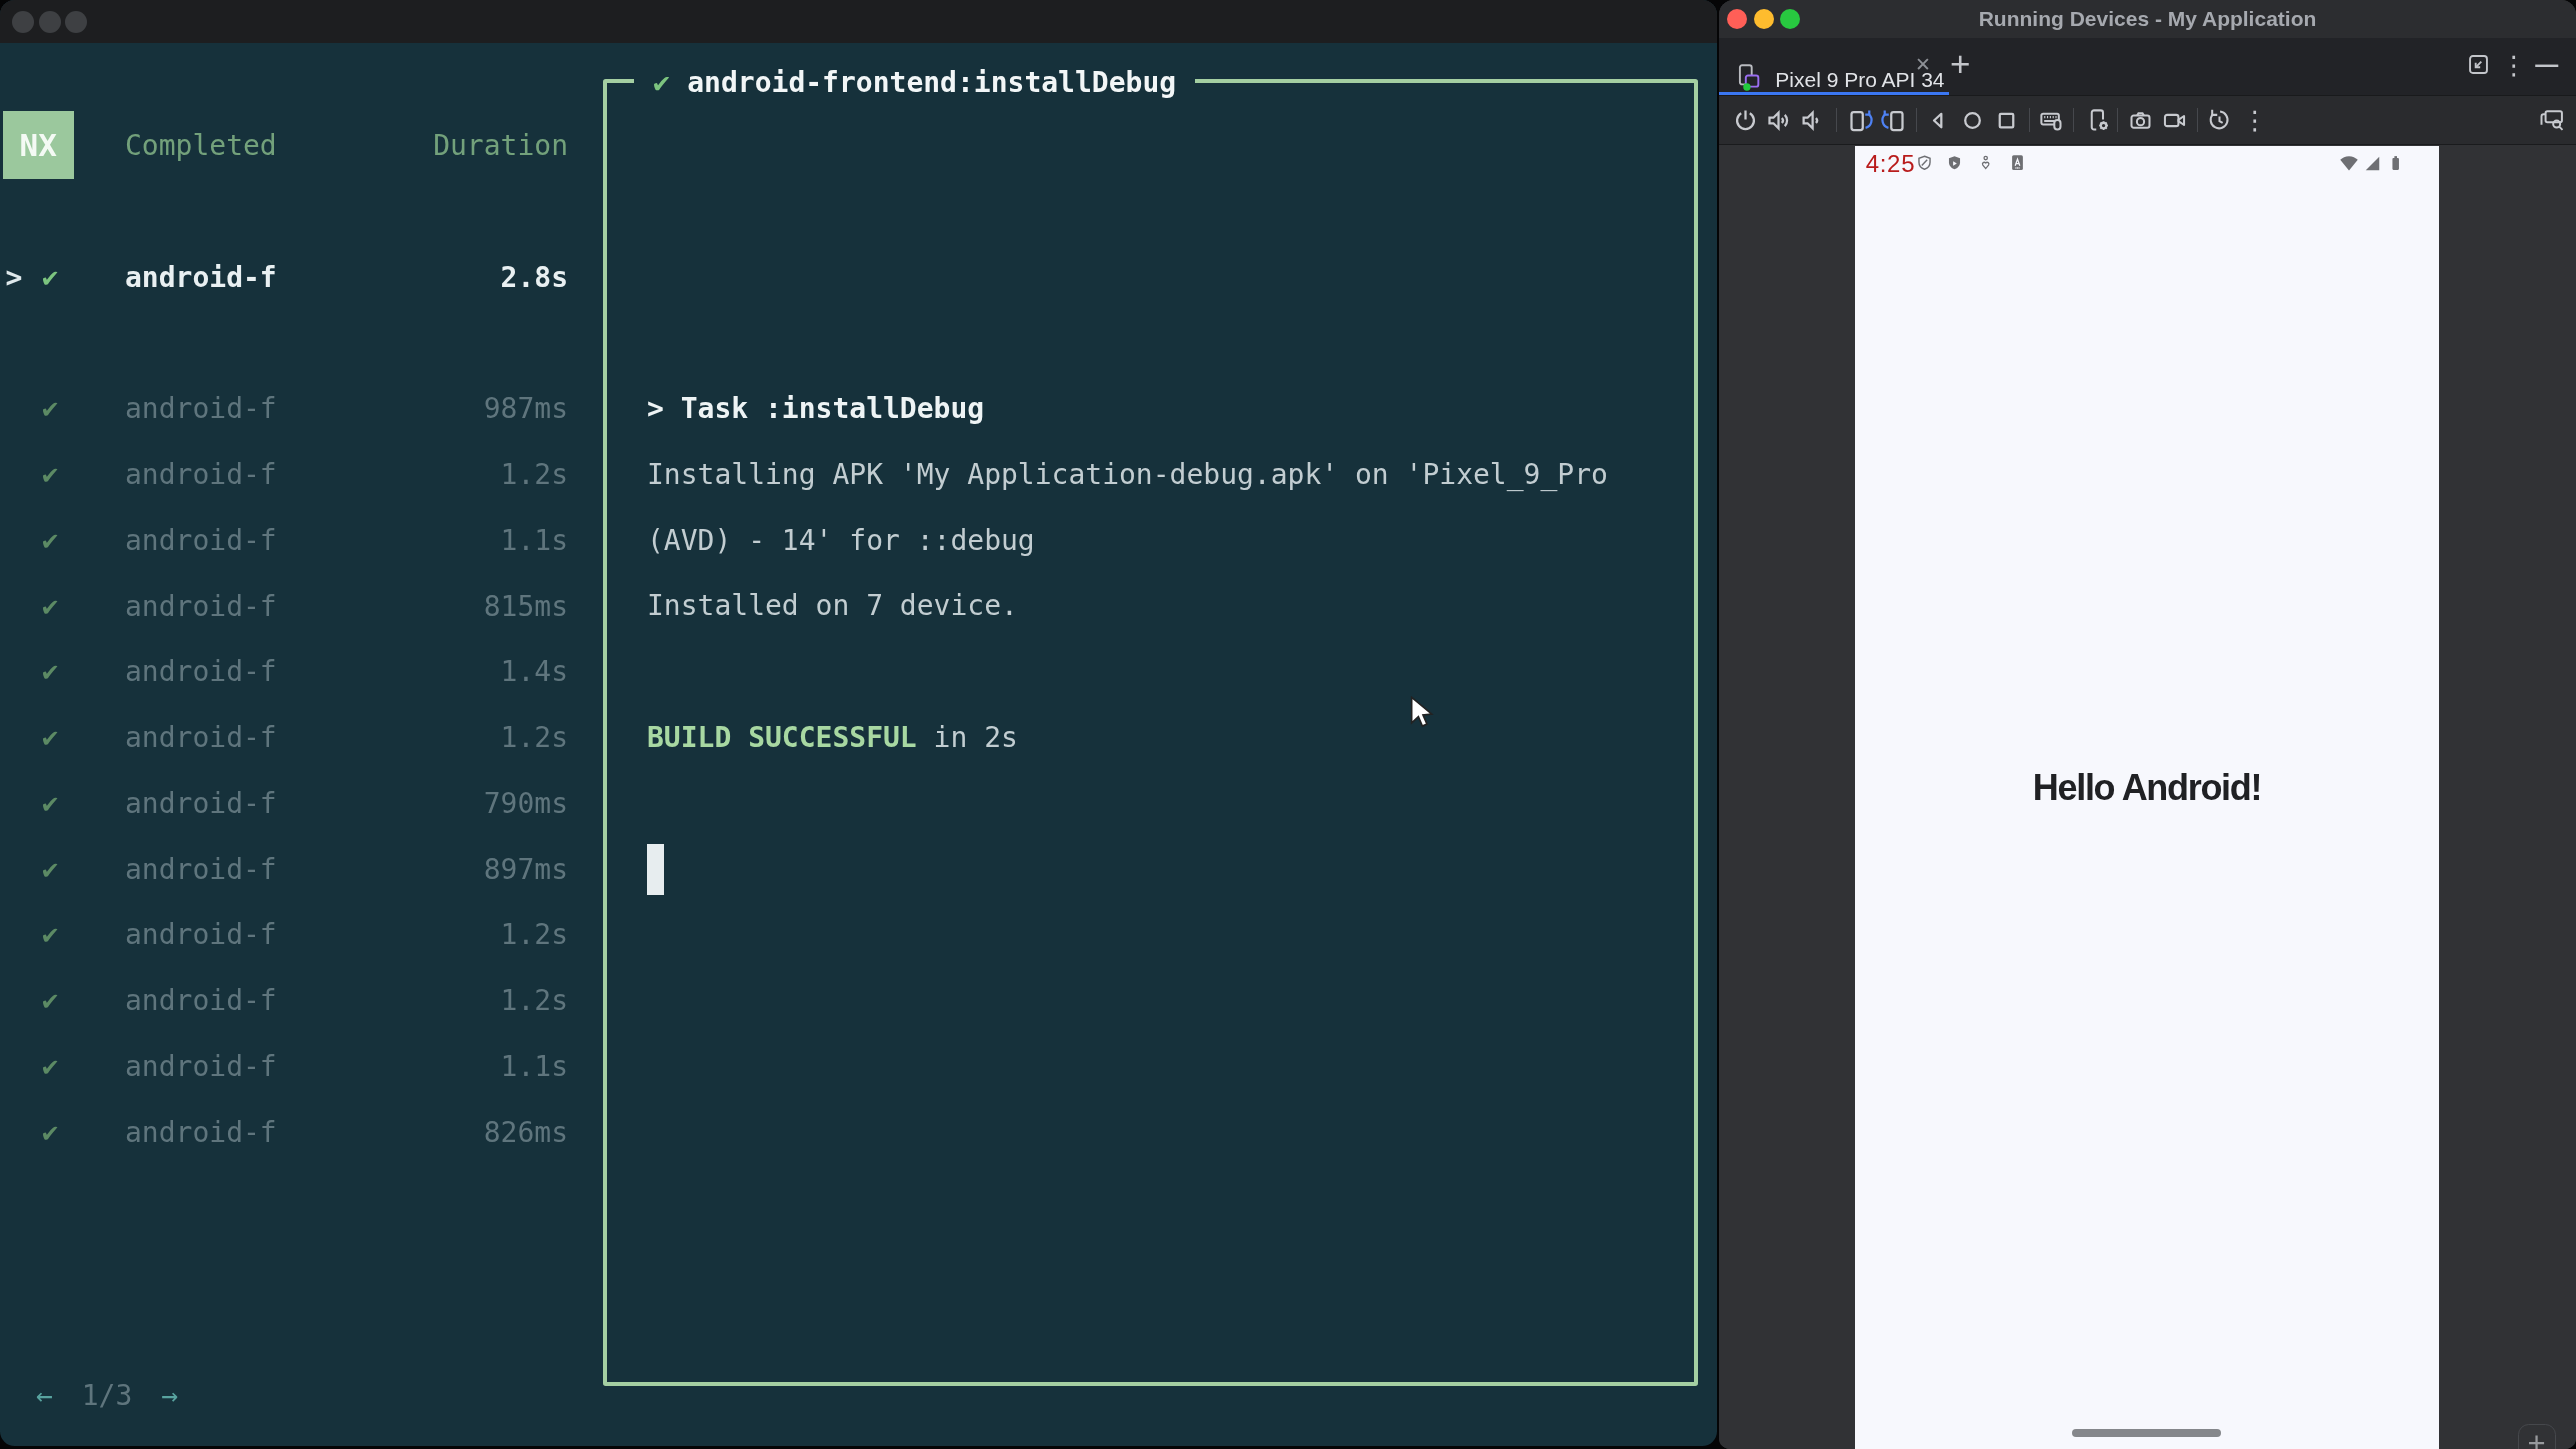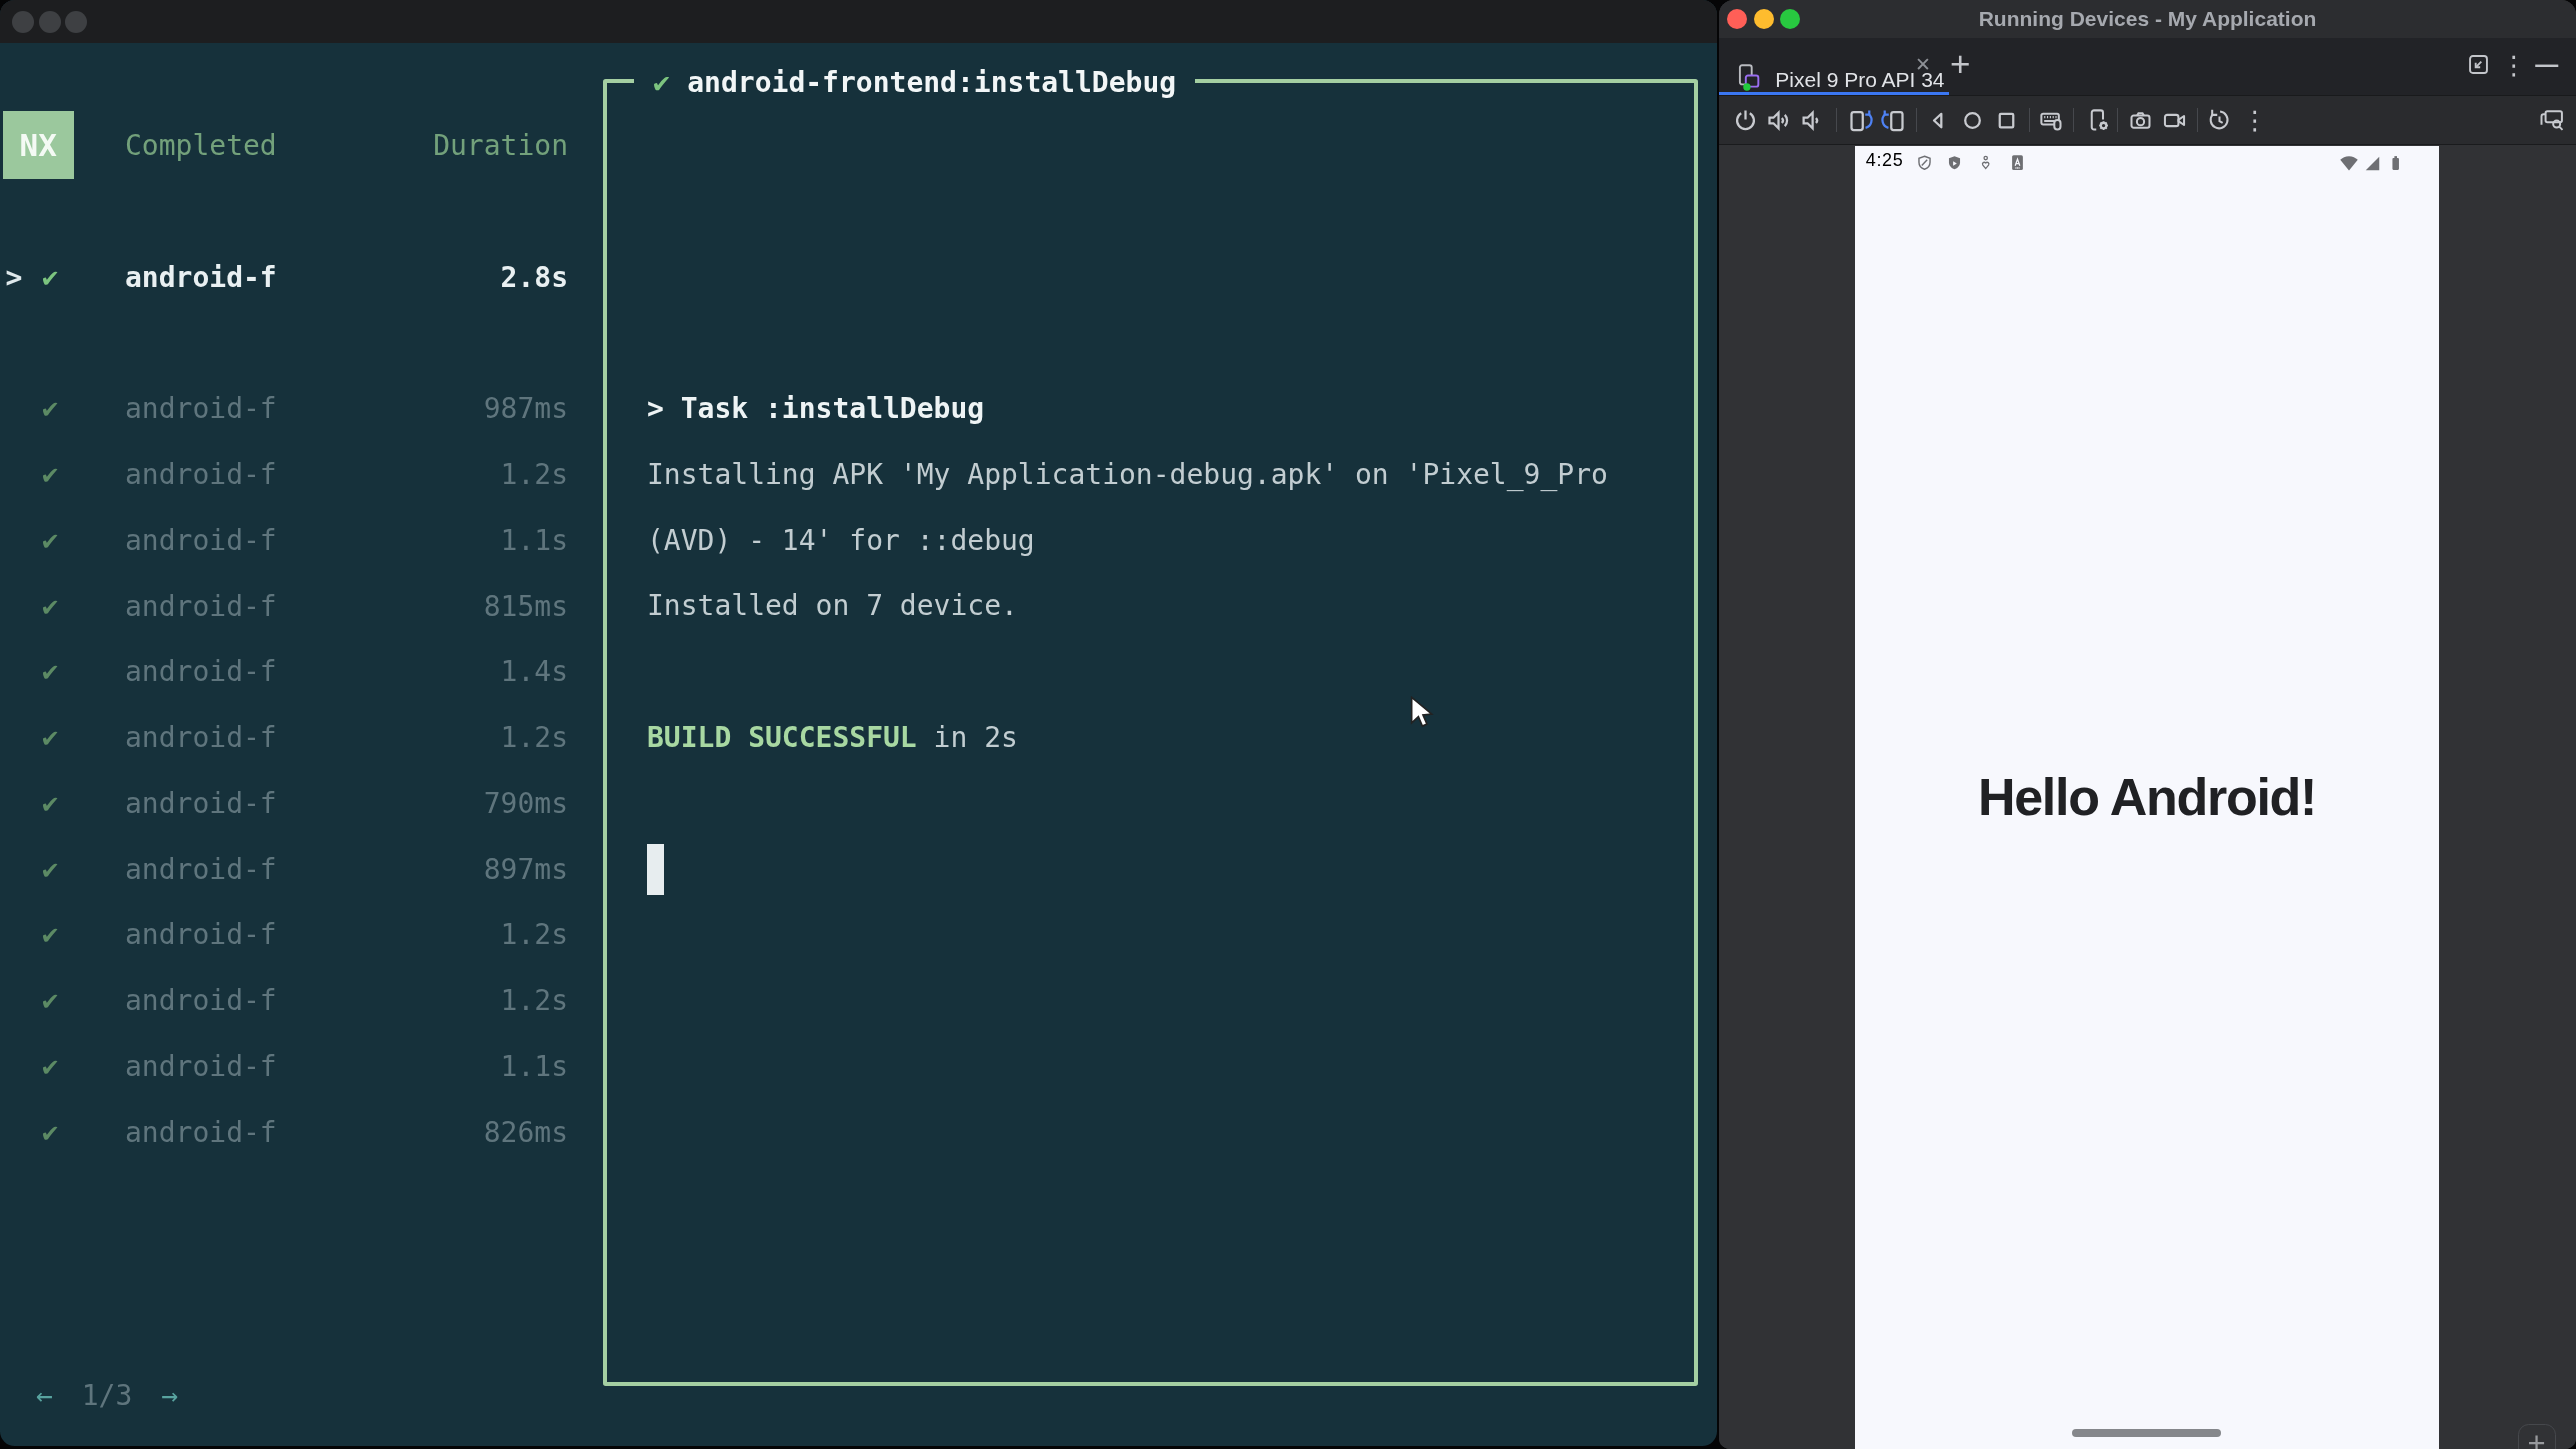--- a/index.html
+++ b/index.html
@@ -82,24 +82,24 @@
   .tb-right-icon.morev { font-size:25.5px; color:#c3c5ca; letter-spacing:0; }
 
   .st-toolbar { position:absolute; left:0; top:95px; right:0; height:50px; background:#2a2b2e;
                 border-top:1.3px solid #191a1c; border-bottom:1.3px solid #1a1b1d; }
   .tool { position:absolute; top:8.7px; width:29.5px; height:31px; display:flex; align-items:center; justify-content:center; }
   .tsep { position:absolute; top:12px; width:1.3px; height:24px; background:#46484d; }
 
   .emu-area { position:absolute; left:0; top:146px; right:0; bottom:0; background:#313235; }
 
   .phone-screen { position:absolute; left:136px; top:0; width:584px; height:1303px; background:#f7f8fd; }
-  .sb-time { position:absolute; left:10.7px; top:4px; font-size:18px; color:#000000; letter-spacing:0.7px; }
+  .sb-time { position:absolute; left:10.7px; top:4px; font-size:24px; color:#b91c1c; letter-spacing:0.7px; }
   .sb-ic { position:absolute; top:6.7px; width:20px; height:21.5px; display:flex; align-items:center; justify-content:center; }
   .hello { position:absolute; left:0; right:0; top:621px; text-align:center;
-           font-size:52px; font-weight:bold; color:#202124; letter-spacing:-1.3px; }
+           font-size:36px; font-weight:bold; color:#202124; letter-spacing:-1.3px; }
   .nav-pill { position:absolute; left:217px; top:1283px; width:149px; height:8px; border-radius:4.7px; background:#85878b; }
 
   .zoom-panel { position:absolute; left:799px; top:1278px; width:38px; height:144px;
                 border:1.3px solid #46484c; border-radius:10.7px; }
   .zp-item { position:absolute; left:0; width:35px; text-align:center; color:#97999d; }
   .zp-in  { top:1.3px;  font-size:31px; font-weight:200; }
 
   svg.icon { display:block; }
   .mouse-cursor { position:absolute; left:1409px; top:696px; }
 </style>

